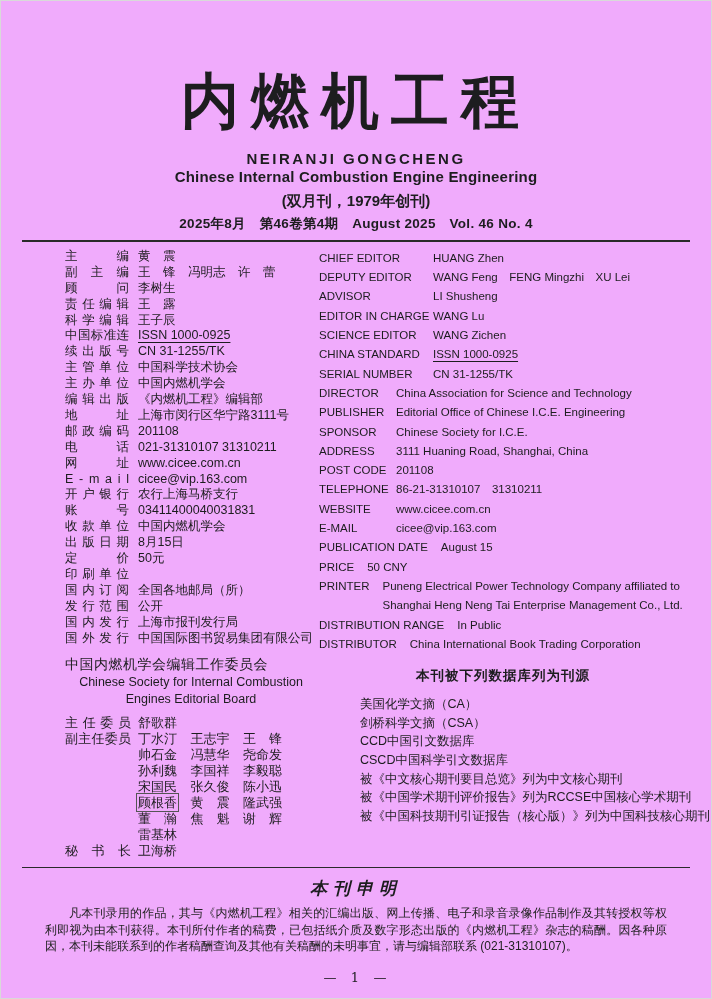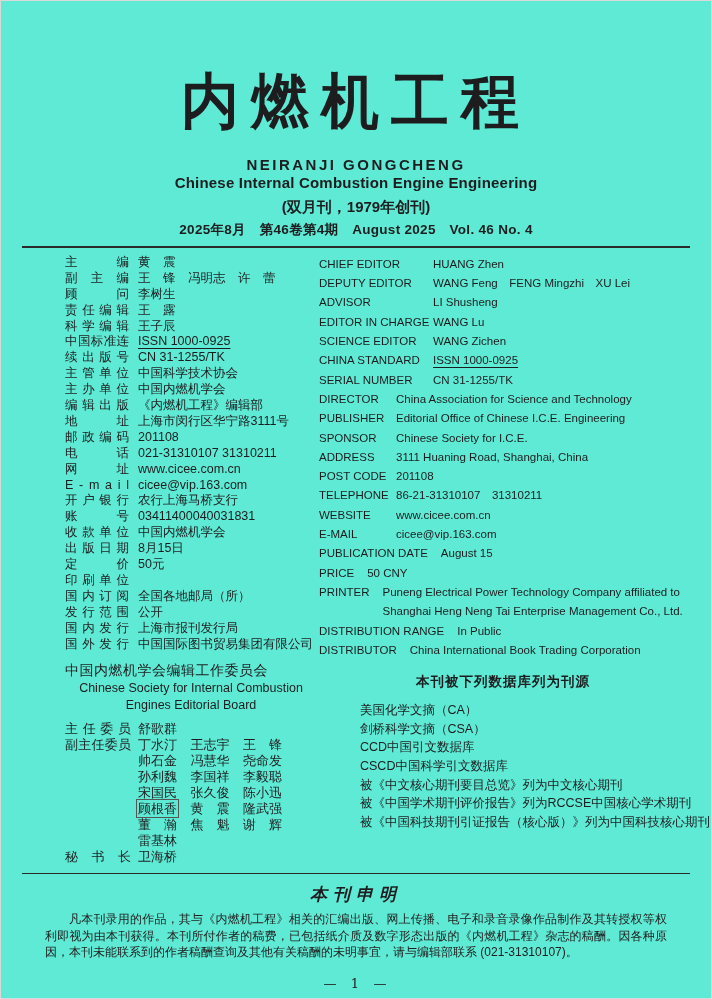--- a/index.html
+++ b/index.html
@@ -1,27 +1,27 @@
 <!DOCTYPE html>
 <html><head>
 <meta charset="utf-8">
 <style>
   html,body{margin:0;padding:0;background:#f3f3f3;}
   .page{
     position:relative; width:712px; height:999px; margin:0 auto;
-    background:#5eead4; border:1px solid #d9d9d9; box-sizing:border-box;
+    background:#f0abfc; border:1px solid #d9d9d9; box-sizing:border-box;
     font-family:"Liberation Sans",sans-serif; color:#1d1d1f; overflow:hidden;
   }
   
   .masthead{text-align:center; padding-top:70px;}
   .title-cn{
     font-family:"DejaVu Serif",serif; font-size:58px; font-weight:900;
     letter-spacing:12px; line-height:1.05; transform:scaleY(1.04);
   }
-  .pinyin{margin-top:24px; font-size:15px; font-weight:bold; letter-spacing:2.5px;}
+  .pinyin{margin-top:18px; font-size:15px; font-weight:bold; letter-spacing:2.5px;}
   .title-en{font-size:15px; font-weight:bold; margin-top:1px; letter-spacing:.2px;}
   .subtitle{font-size:15px; font-weight:600; margin-top:7px;}
   .issue-line{font-size:13.5px; font-weight:600; margin-top:4px; letter-spacing:.3px; white-space:pre;}
   .rule{border:0; border-top:2px solid #2a2a2a; margin:7px 21px 0 21px;}
   .rule-thin{border:0; border-top:1.5px solid #2a2a2a; margin:8px 21px 0 21px;}
   
   .columns{display:flex; padding:7px 24px 0 64px;}
   .col-left{width:254px; flex:none;}
   .col-right{flex:1; min-width:0;}
   

